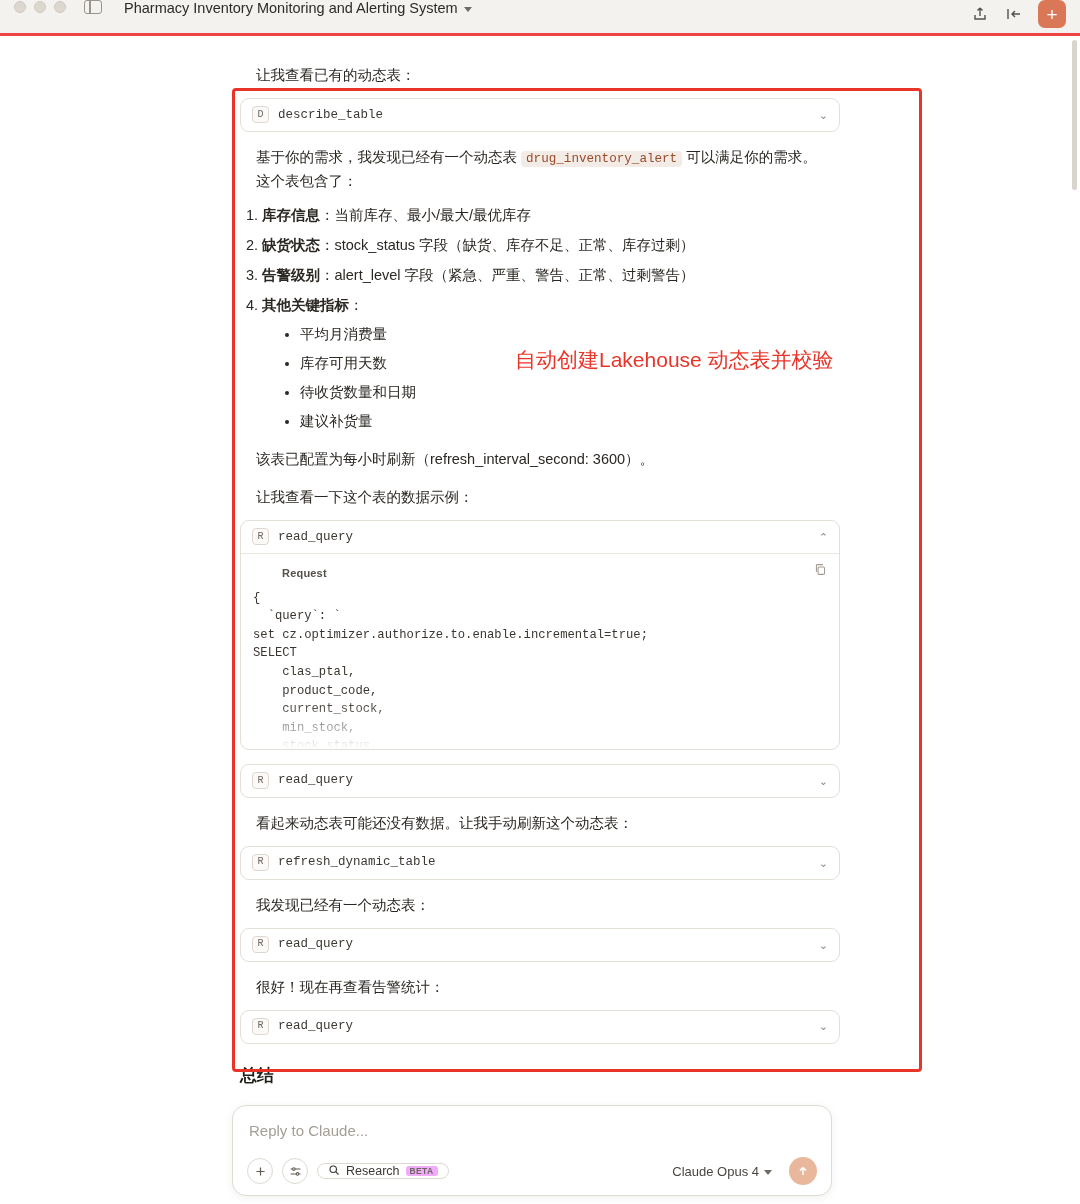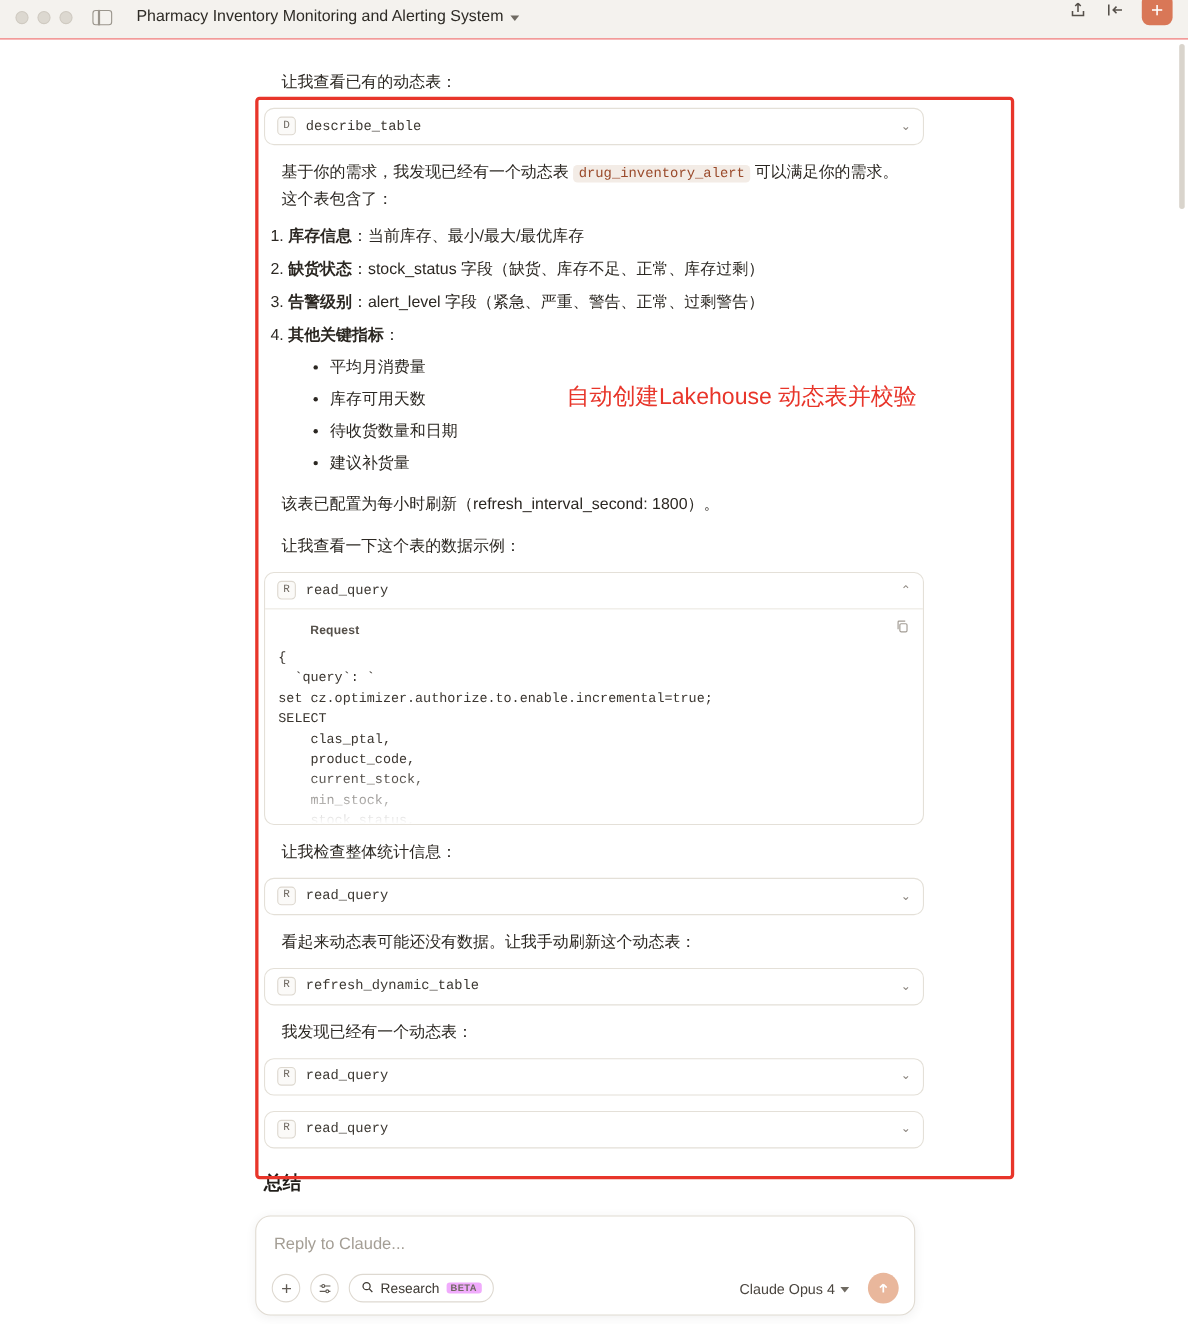--- a/index.html
+++ b/index.html
@@ -12,23 +12,23 @@
   .window {
     position: relative;
     width: 1080px; height: 1204px;
     background: #ffffff;
     display: flex; flex-direction: column;
   }
   
   .titlebar {
     height: 36px;
     background: #f4f2ee;
-    border-bottom: 1px solid #ef4444;
-    display: flex; align-items: flex-end;
-    padding: 12px 14px;
+    border-bottom: 3px solid #ef4444;
+    display: flex; align-items: flex-start;
+    padding: 0 14px;
     flex: 0 0 36px;
     position: relative;
   }
   .traffic { display: flex; align-items: center; gap: 8px; }
   .dot { width: 12px; height: 12px; border-radius: 50%; background: #dcd8d0; border: 1px solid #cfcac1; }
   .sidebar-toggle {
     width: 18px; height: 14px; border: 1.6px solid #9a958c; border-radius: 3px;
     margin-left: 10px; position: relative;
   }
   .sidebar-toggle:after {
@@ -166,21 +166,21 @@
   }
   .composer-bar { display: flex; align-items: center; gap: 9px; }
   .round-btn {
     width: 26px; height: 26px; border-radius: 50%;
     border: 1px solid #ded9d1; background: #fff;
     display: flex; align-items: center; justify-content: center;
     color: #5f5a53; font-size: 15px;
   }
   .research-pill {
     display: flex; align-items: center; gap: 6px;
-    height: 26px; padding: 0 10px;
+    height: 16px; padding: 0 10px;
     border: 1px solid #ded9d1; border-radius: 13px;
     font-size: 12.5px; color: #3c3832; background: #fff;
   }
   .beta {
     font-size: 8.5px; font-weight: bold; letter-spacing: .4px;
     background: #f0abfc; color: #6d675f;
     padding: 0 4px; border-radius: 3px;
   }
   .model-sel {
     margin-left: auto; display: flex; align-items: center; gap: 5px;
@@ -256,21 +256,21 @@
             <span class="b">其他关键指标</span><span>：</span>
             <ul>
               <li>平均月消费量</li>
               <li>库存可用天数</li>
               <li>待收货数量和日期</li>
               <li>建议补货量</li>
             </ul>
           </li>
         </ol>
 
-        <div class="p">该表已配置为每小时刷新（refresh_interval_second: 1800）。</div>
+        <div class="p">该表已配置为每小时刷新（refresh_interval_second: 3600）。</div>
         <div class="p">让我查看一下这个表的数据示例：</div>
 
         <div class="tool-card">
           <div class="tool-head">
             <span class="tool-badge">R</span>
             <span class="tool-name">read_query</span>
             <span class="tool-chev">⌃</span>
           </div>
           <div class="tool-body">
             <div class="req-row">
@@ -287,21 +287,20 @@
 set cz.optimizer.authorize.to.enable.incremental=true;
 SELECT
     clas_ptal,
     product_code,
     current_stock,
     min_stock,
     stock_status,</pre>
           </div>
         </div>
 
-        <div class="p">让我检查整体统计信息：</div>
 
         <div class="tool-card">
           <div class="tool-head">
             <span class="tool-badge">R</span>
             <span class="tool-name">read_query</span>
             <span class="tool-chev">⌄</span>
           </div>
         </div>
 
         <div class="p">看起来动态表可能还没有数据。让我手动刷新这个动态表：</div>
@@ -317,20 +316,21 @@
         <div class="p">我发现已经有一个动态表：</div>
 
         <div class="tool-card">
           <div class="tool-head">
             <span class="tool-badge">R</span>
             <span class="tool-name">read_query</span>
             <span class="tool-chev">⌄</span>
           </div>
         </div>
 
+        <div class="p">很好！现在再查看告警统计：</div>
 
         <div class="tool-card">
           <div class="tool-head">
             <span class="tool-badge">R</span>
             <span class="tool-name">read_query</span>
             <span class="tool-chev">⌄</span>
           </div>
         </div>
 
         <h3 class="sec">总结</h3>

